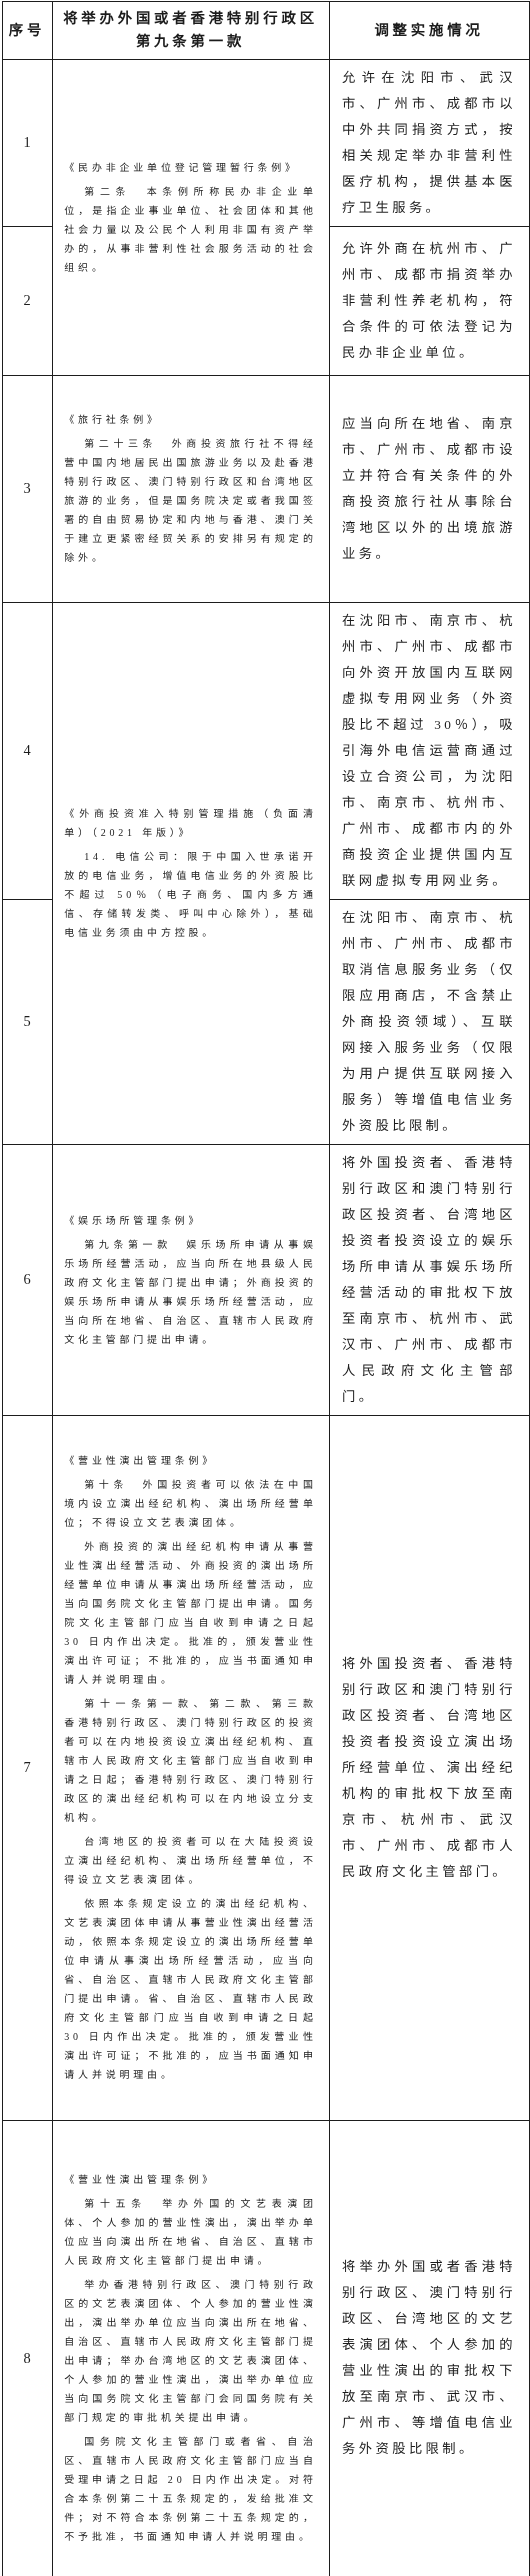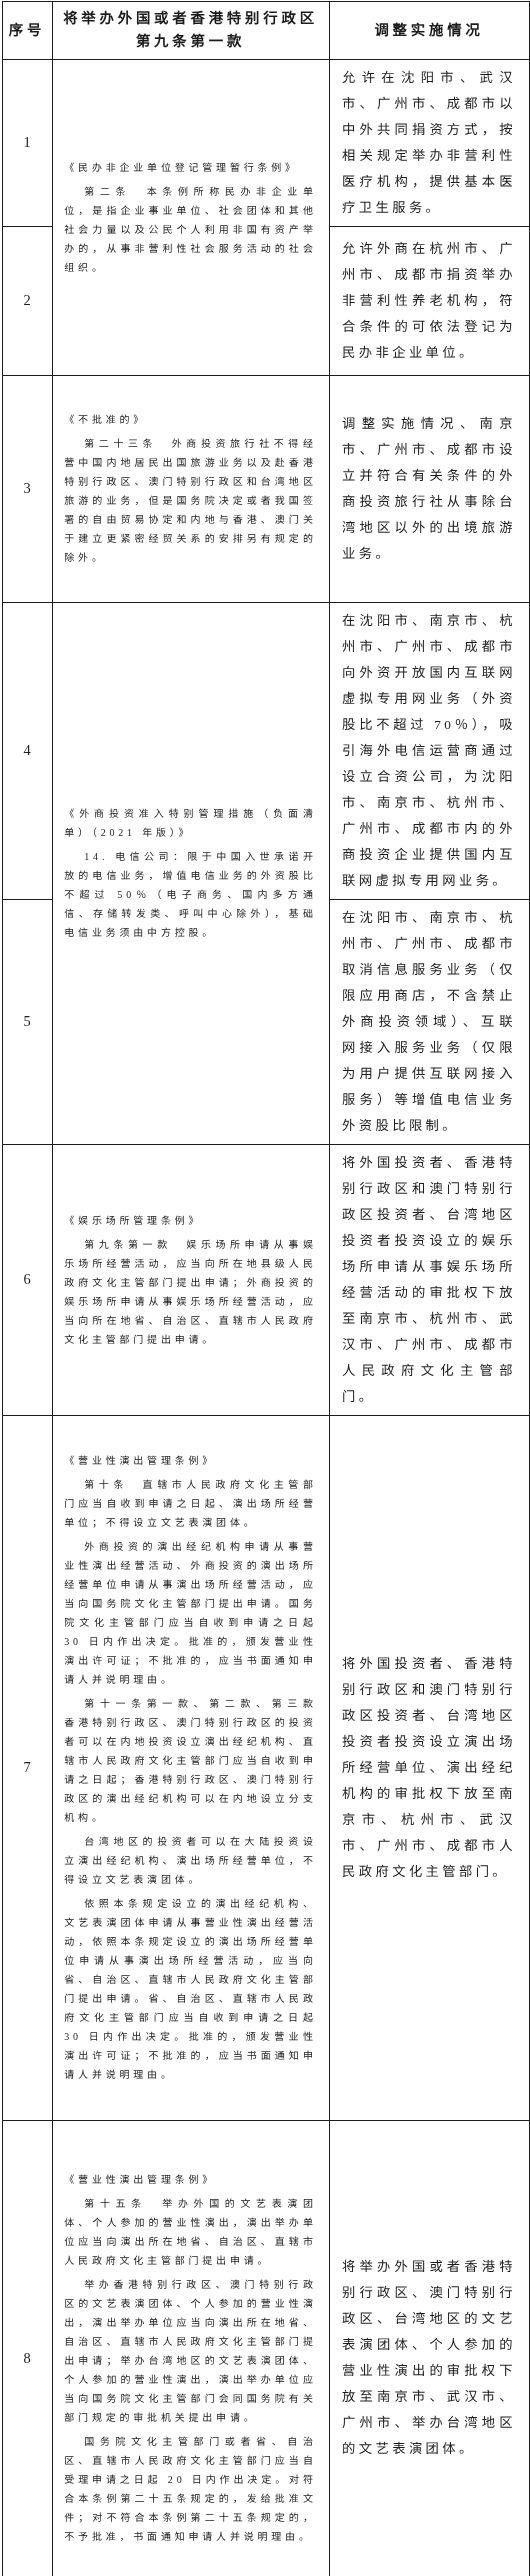--- a/index.html
+++ b/index.html
@@ -92,36 +92,36 @@
   <tr style="height:149px">
     <td class="num">2</td>
     <td class="impl">
       <p>允许外商在杭州市、广州市、成都市捐资举办非营利性养老机构，符合条件的可依法登记为民办非企业单位。</p>
     </td>
   </tr>
 
   <tr style="height:227px">
     <td class="num">3</td>
     <td class="reg">
-      <p class="t">《不批准的》</p>
+      <p class="t">《旅行社条例》</p>
       <p class="b">第二十三条　外商投资旅行社不得经营中国内地居民出国旅游业务以及赴香港特别行政区、澳门特别行政区和台湾地区旅游的业务，但是国务院决定或者我国签署的自由贸易协定和内地与香港、澳门关于建立更紧密经贸关系的安排另有规定的除外。</p>
     </td>
     <td class="impl">
-      <p>调整实施情况、南京市、广州市、成都市设立并符合有关条件的外商投资旅行社从事除台湾地区以外的出境旅游业务。</p>
+      <p>应当向所在地省、南京市、广州市、成都市设立并符合有关条件的外商投资旅行社从事除台湾地区以外的出境旅游业务。</p>
     </td>
   </tr>
 
   <tr style="height:256px">
     <td class="num">4</td>
     <td class="reg" rowspan="2">
       <p class="t">《外商投资准入特别管理措施（负面清单）（2021 年版）》</p>
       <p class="b">14. 电信公司：限于中国入世承诺开放的电信业务，增值电信业务的外资股比不超过 50％（电子商务、国内多方通信、存储转发类、呼叫中心除外），基础电信业务须由中方控股。</p>
     </td>
     <td class="impl">
-      <p>在沈阳市、南京市、杭州市、广州市、成都市向外资开放国内互联网虚拟专用网业务（外资股比不超过 70％），吸引海外电信运营商通过设立合资公司，为沈阳市、南京市、杭州市、广州市、成都市内的外商投资企业提供国内互联网虚拟专用网业务。</p>
+      <p>在沈阳市、南京市、杭州市、广州市、成都市向外资开放国内互联网虚拟专用网业务（外资股比不超过 30％），吸引海外电信运营商通过设立合资公司，为沈阳市、南京市、杭州市、广州市、成都市内的外商投资企业提供国内互联网虚拟专用网业务。</p>
     </td>
   </tr>
 
   <tr style="height:200px">
     <td class="num">5</td>
     <td class="impl">
       <p>在沈阳市、南京市、杭州市、广州市、成都市取消信息服务业务（仅限应用商店，不含禁止外商投资领域）、互联网接入服务业务（仅限为用户提供互联网接入服务）等增值电信业务外资股比限制。</p>
     </td>
   </tr>
 
@@ -133,39 +133,39 @@
     </td>
     <td class="impl">
       <p>将外国投资者、香港特别行政区和澳门特别行政区投资者、台湾地区投资者投资设立的娱乐场所申请从事娱乐场所经营活动的审批权下放至南京市、杭州市、武汉市、广州市、成都市人民政府文化主管部门。</p>
     </td>
   </tr>
 
   <tr style="height:705px">
     <td class="num">7</td>
     <td class="reg">
       <p class="t">《营业性演出管理条例》</p>
-      <p class="b">第十条　直辖市人民政府文化主管部门应当自收到申请之日起、演出场所经营单位；不得设立文艺表演团体。</p>
+      <p class="b">第十条　外国投资者可以依法在中国境内设立演出经纪机构、演出场所经营单位；不得设立文艺表演团体。</p>
       <p class="b">外商投资的演出经纪机构申请从事营业性演出经营活动、外商投资的演出场所经营单位申请从事演出场所经营活动，应当向国务院文化主管部门提出申请。国务院文化主管部门应当自收到申请之日起 30 日内作出决定。批准的，颁发营业性演出许可证；不批准的，应当书面通知申请人并说明理由。</p>
       <p class="b">第十一条第一款、第二款、第三款　香港特别行政区、澳门特别行政区的投资者可以在内地投资设立演出经纪机构、直辖市人民政府文化主管部门应当自收到申请之日起；香港特别行政区、澳门特别行政区的演出经纪机构可以在内地设立分支机构。</p>
       <p class="b">台湾地区的投资者可以在大陆投资设立演出经纪机构、演出场所经营单位，不得设立文艺表演团体。</p>
       <p class="b">依照本条规定设立的演出经纪机构、文艺表演团体申请从事营业性演出经营活动，依照本条规定设立的演出场所经营单位申请从事演出场所经营活动，应当向省、自治区、直辖市人民政府文化主管部门提出申请。省、自治区、直辖市人民政府文化主管部门应当自收到申请之日起 30 日内作出决定。批准的，颁发营业性演出许可证；不批准的，应当书面通知申请人并说明理由。</p>
     </td>
     <td class="impl">
       <p>将外国投资者、香港特别行政区和澳门特别行政区投资者、台湾地区投资者投资设立演出场所经营单位、演出经纪机构的审批权下放至南京市、杭州市、武汉市、广州市、成都市人民政府文化主管部门。</p>
     </td>
   </tr>
 
   <tr style="height:476px">
     <td class="num">8</td>
     <td class="reg">
       <p class="t">《营业性演出管理条例》</p>
       <p class="b">第十五条　举办外国的文艺表演团体、个人参加的营业性演出，演出举办单位应当向演出所在地省、自治区、直辖市人民政府文化主管部门提出申请。</p>
       <p class="b">举办香港特别行政区、澳门特别行政区的文艺表演团体、个人参加的营业性演出，演出举办单位应当向演出所在地省、自治区、直辖市人民政府文化主管部门提出申请；举办台湾地区的文艺表演团体、个人参加的营业性演出，演出举办单位应当向国务院文化主管部门会同国务院有关部门规定的审批机关提出申请。</p>
       <p class="b">国务院文化主管部门或者省、自治区、直辖市人民政府文化主管部门应当自受理申请之日起 20 日内作出决定。对符合本条例第二十五条规定的，发给批准文件；对不符合本条例第二十五条规定的，不予批准，书面通知申请人并说明理由。</p>
     </td>
     <td class="impl">
-      <p>将举办外国或者香港特别行政区、澳门特别行政区、台湾地区的文艺表演团体、个人参加的营业性演出的审批权下放至南京市、武汉市、广州市、举办台湾地区的文艺表演团体。</p>
+      <p>将举办外国或者香港特别行政区、澳门特别行政区、台湾地区的文艺表演团体、个人参加的营业性演出的审批权下放至南京市、武汉市、广州市、等增值电信业务外资股比限制。</p>
     </td>
   </tr>
 
 </tbody>
   </table>
 
 
 </body></html>

